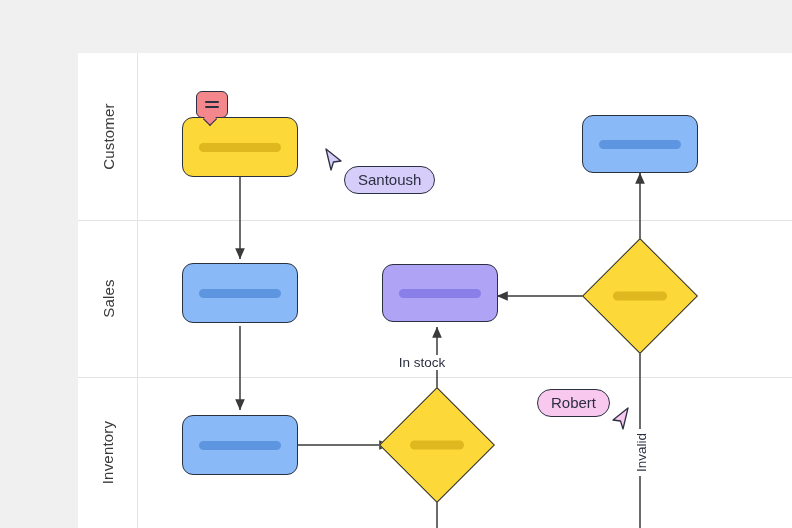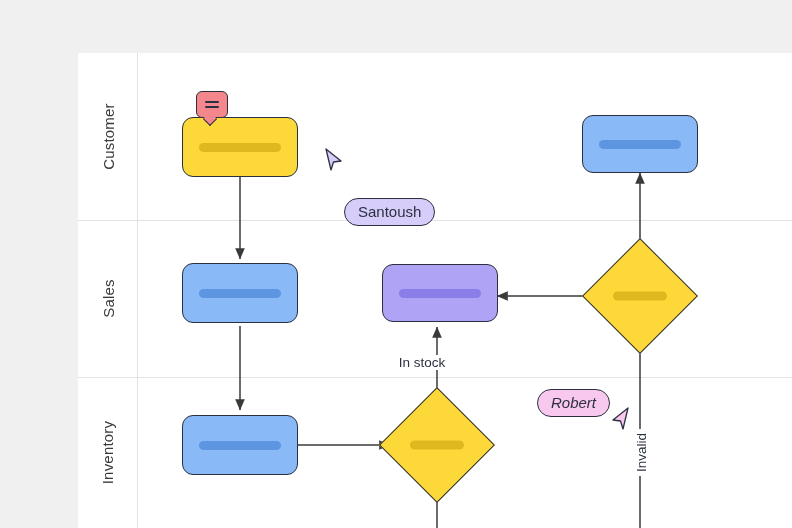--- a/index.html
+++ b/index.html
@@ -148,21 +148,21 @@
   .cursor-pill {
     position: absolute;
     border: 1.4px solid #2b3040;
     border-radius: 999px;
     padding: 4px 13px 5px;
     font-size: 15px;
     color: #2b3040;
     white-space: nowrap;
     line-height: 1.15;
   }
-  .pill-santoush { background: #d6cdfa; margin-top: 32px; }
+  .pill-santoush { background: #d6cdfa; }
   .pill-robert { background: #f9c8ef; }
   .cursor-arrow { position: absolute; }
 
   
   .edge-label {
     position: absolute;
     font-size: 13.5px;
     color: #2b3040;
     background: #ffffff;
     padding: 0 4px;
@@ -254,19 +254,19 @@
 
     <div class="edge-label" style="left:344px; top:302px; transform:translateX(-50%);">In stock</div>
 
     <div class="edge-label edge-label-vert" style="left:556px; top:423px;">Invalid</div>
 
     <svg class="cursor-arrow" style="left:246px; top:95px;" width="20" height="24" viewBox="0 0 20 24">
       <path d="M2,1 L17,13 L9.5,14 L7,22 Z" fill="#d6cdfa" stroke="#2b3040" stroke-width="1.3" stroke-linejoin="round"></path>
     </svg>
     <div class="cursor-pill pill-santoush" style="left:266px; top:113px;">Santoush</div>
 
-    <div class="cursor-pill pill-robert" style="left:459px; top:336px;font-style:italic;">Robert</div>
+    <div class="cursor-pill pill-robert" style="left:459px; top:336px;">Robert</div>
     <svg class="cursor-arrow" style="left:530px; top:354px;" width="22" height="24" viewBox="0 0 22 24">
       <path d="M20,1 L5,13 L12.5,14 L15,22 Z" fill="#f9c8ef" stroke="#2b3040" stroke-width="1.3" stroke-linejoin="round"></path>
     </svg>
 
   </div>
 </div>
 
 </body></html>

